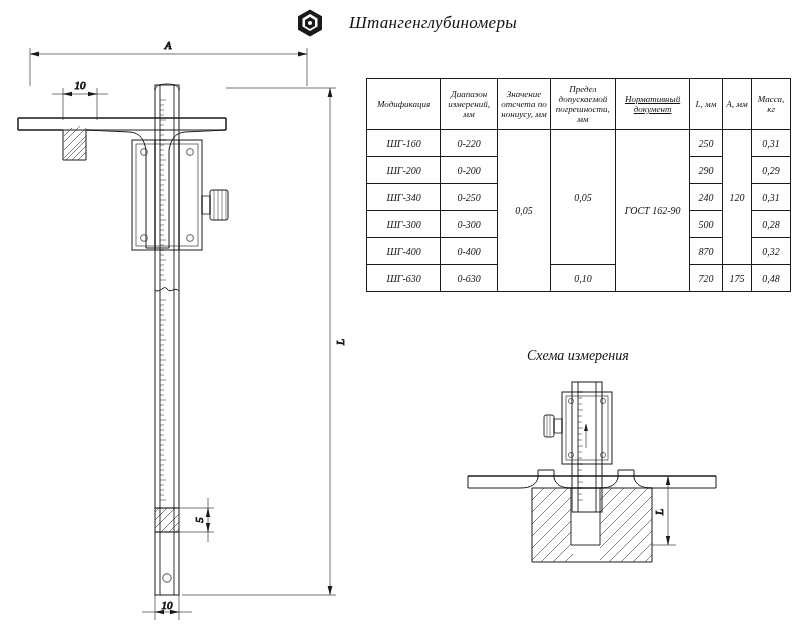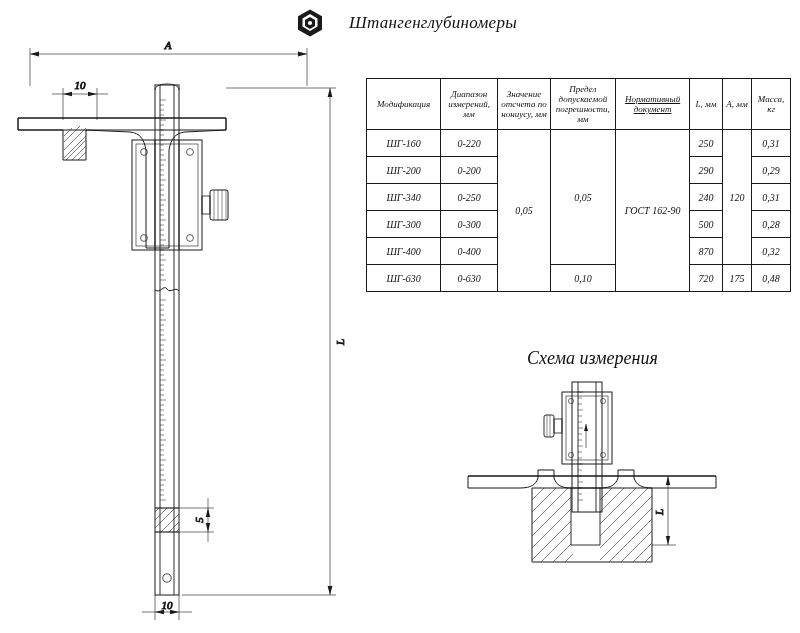--- a/index.html
+++ b/index.html
@@ -78,21 +78,21 @@
   .col-limit { width: 62px; }
   .col-doc { width: 76px; text-decoration: underline; }
   .col-l { width: 34px; }
   .col-a { width: 30px; }
   .col-mass { width: 37px; margin-left: 16px; }
 
   .scheme-title {
     position: absolute;
     left: 527px; top: 348px;
     font-style: italic;
-    font-size: 18px;
+    font-size: 14px;
     color: #111;
   }
   .dim-label {
     font-style: italic;
     font-size: 11px;
     fill: #111;
   }
 </style>
 </head>
 <body>

